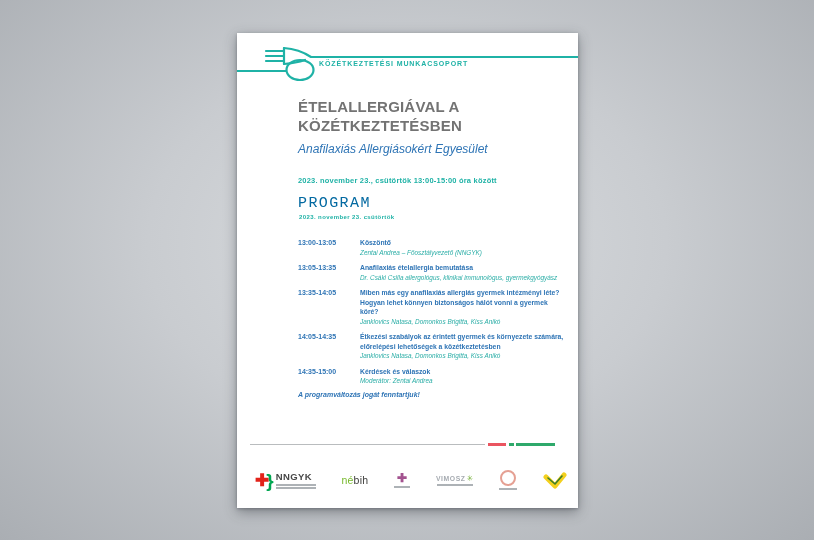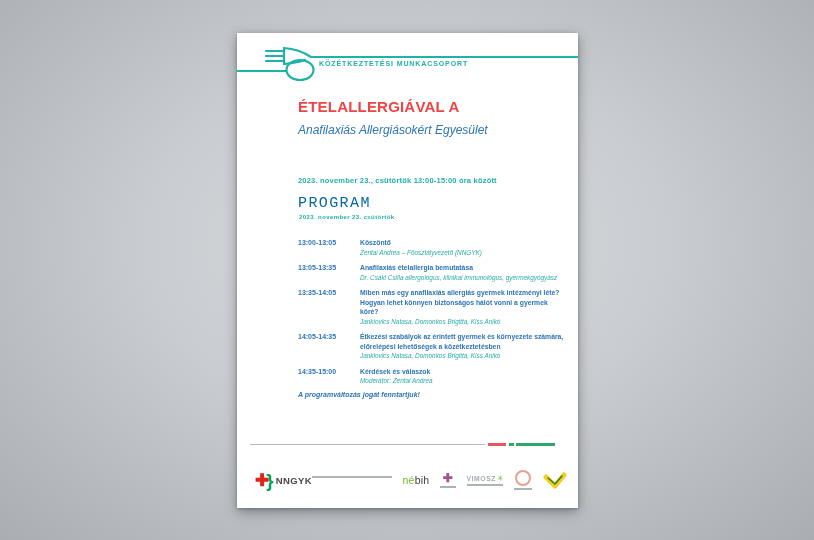--- a/index.html
+++ b/index.html
@@ -21,21 +21,21 @@
   }
   .logo-svg { position: absolute; left: 0; top: 3px; display: block; }
   .wordmark {
     position: absolute; left: 82px; top: 27px;
     font-size: 7px; font-weight: bold; letter-spacing: 0.9px;
     color: #1fb2a6;
     white-space: nowrap;
   }
   .title-block { position: absolute; left: 61px; top: 64px; width: 250px; }
   .main-title {
-    color: #ef4444; font-size: 15px; font-weight: bold;
+    color: #737373; font-size: 15px; font-weight: bold;
     line-height: 19px; letter-spacing: 0.2px;
   }
   .subtitle {
     margin-top: 7px;
     color: #2e74b5; font-size: 12px; font-style: italic; font-weight: normal;
   }
   .event-datetime {
     position: absolute; left: 61px; top: 135px;
     color: #1fb2a6; font-size: 7.5px; font-weight: bold;
     letter-spacing: 0.2px; white-space: nowrap; margin-top: 8px;
@@ -77,21 +77,21 @@
   .seg-green1{ width: 5px;   height: 3px;  background: #2fa96b; margin-left: 3px; }
   .seg-green2{ width: 39px;  height: 3px;  background: #2fa96b; margin-left: 2px; }
   .partner-logos {
     position: absolute; left: 18px; top: 426px; width: 312px; height: 42px;
     display: flex; align-items: center; justify-content: space-between;
   }
   .plogo { display: flex; flex-direction: column; align-items: center; }
   .nngyk { flex-direction: row; align-items: center; }
   .nngyk-cross { color: #e2231a; font-size: 17px; line-height: 17px; font-weight: bold; }
   .nngyk-brace { color: #00a651; font-size: 19px; line-height: 17px; font-weight: bold; margin-left: -3px; }
-  .nngyk-txt { margin-left: 2px; display: flex; flex-direction: row; }
+  .nngyk-txt { margin-left: 2px; display: flex; flex-direction: column; }
   .nngyk-label { color: #474747; font-size: 9.5px; font-weight: bold; letter-spacing: 0.4px; }
   .tiny-bar { background: #adb2b6; height: 1.8px; margin-top: 1.6px; }
   .nebih-label { font-size: 10.5px; font-weight: normal; letter-spacing: 0.2px; }
   .nebih-green { color: #76b82a; }
   .nebih-dark { color: #3d3d3b; }
   .mdosz-cross { color: #a3538f; font-size: 12px; line-height: 12px; font-weight: bold; }
   .vimosz-row { display: flex; align-items: center; }
   .vimosz-label { color: #a6abb1; font-size: 6.8px; font-weight: bold; letter-spacing: 0.6px; }
   .vimosz-mark { color: #7cb342; font-size: 8px; margin-left: 1px; }
   .ring { width: 16px; height: 16px; border: 2px solid #e5a093; border-radius: 50%; }
@@ -109,20 +109,21 @@
       <path d="M47 28 Q59 27 68 24"></path>
       <path d="M0 35 H49"></path>
       <ellipse cx="63" cy="34" rx="13.5" ry="10"></ellipse>
     </g>
   </svg>
   <div class="wordmark">KÖZÉTKEZTETÉSI MUNKACSOPORT</div>
 
   <div class="title-block">
     <div class="main-title">
       <div>ÉTELALLERGIÁVAL A</div>
+      <div>KÖZÉTKEZTETÉSBEN</div>
     </div>
     <div class="subtitle">Anafilaxiás Allergiásokért Egyesület</div>
   </div>
   <div class="event-datetime">2023. november 23., csütörtök 13:00-15:00 óra között</div>
 
   <div class="program-heading">PROGRAM</div>
   <div class="program-date">2023. november 23. csütörtök</div>
 
   <div class="schedule">
     <div class="sched-row">

